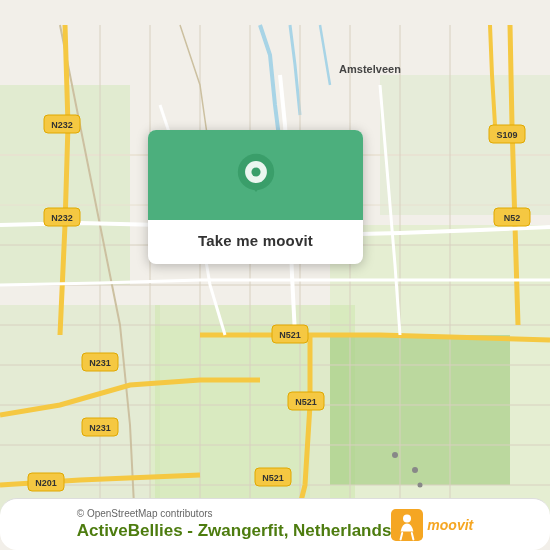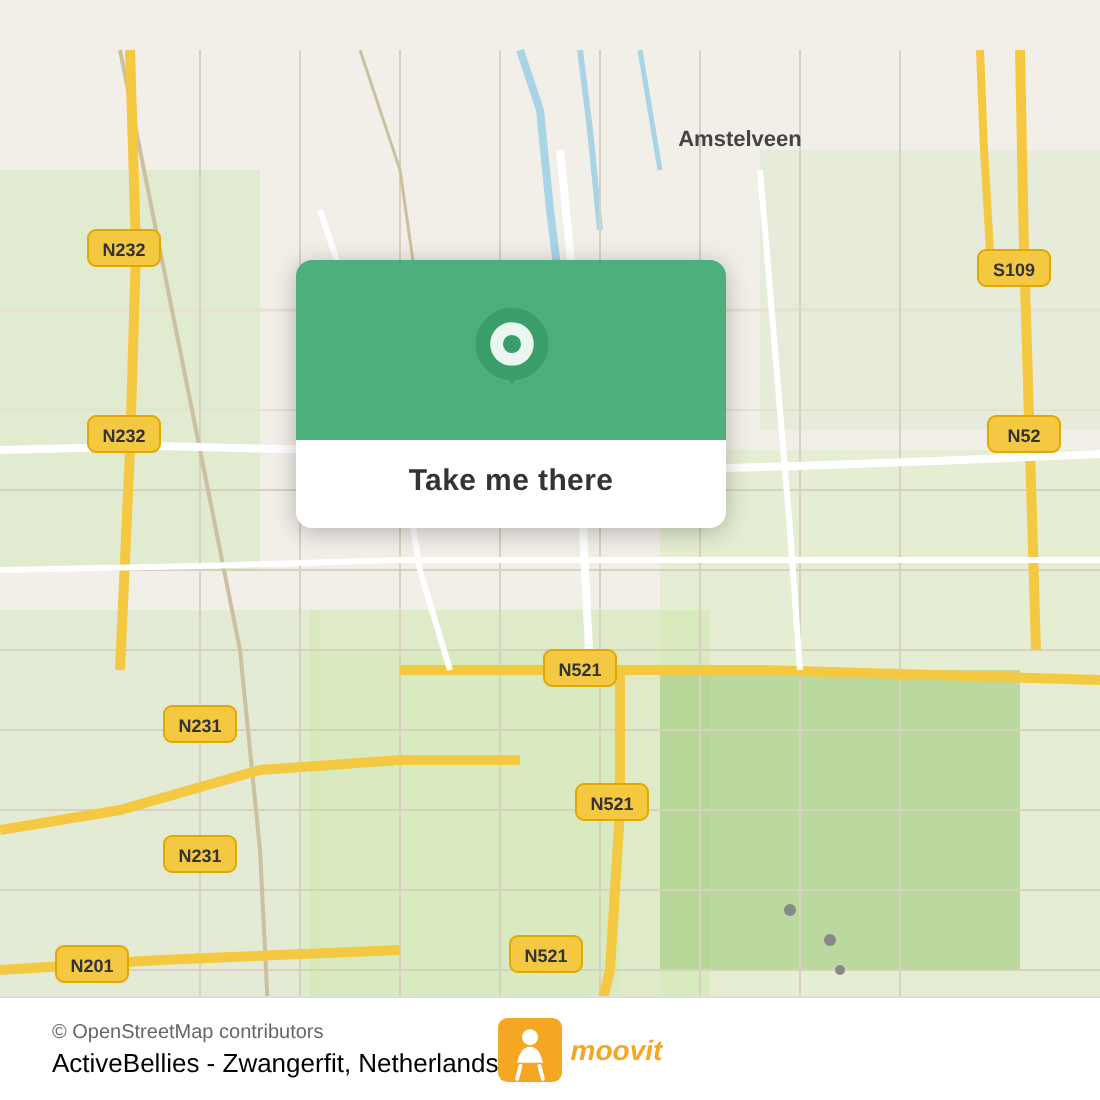--- a/index.html
+++ b/index.html
@@ -42,38 +42,39 @@
     #bottom-bar {
       position: absolute;
       bottom: 0;
       left: 0;
       width: 100%;
       height: 52px;
       background: white;
       border-top: 1px solid #ddd;
       display: flex;
       align-items: center;
-      justify-content: flex-start;
+      justify-content: center;
       padding: 0 26px;
+      border-radius: 17px;
     }
 
     #bottom-left {
       display: flex;
       flex-direction: column;
     }
 
     #copyright-text {
       font-size: 10px;
       color: #666;
     }
 
     #location-title {
-      font-size: 13px;
-      font-weight: 400;
-      color: #000000;
+      font-size: 17px;
+      font-weight: 700;
+      color: #4d7c0f;
       margin-top: 2px;
     }
 
     #moovit-logo {
       display: flex;
       align-items: center;
       gap: 4px;
     }
 
     #moovit-icon {
@@ -234,21 +235,21 @@
     <div id="cta-green-top">
 
       <svg id="pin-icon" viewBox="0 0 50 55" width="50" height="55">
         <circle cx="25" cy="22" r="20" fill="#3a9e6a"></circle>
         <circle cx="25" cy="22" r="12" fill="white" opacity="0.9"></circle>
         <circle cx="25" cy="22" r="5" fill="#3a9e6a"></circle>
         <polygon points="25,44 17,34 33,34" fill="#3a9e6a"></polygon>
       </svg>
     </div>
     <div id="cta-button-area">
-      <button id="take-me-there-btn">Take me there</button>
+      <button id="take-me-there-btn">Take me moovit</button>
     </div>
   </div>
 
   <div id="bottom-bar">
     <div id="bottom-left">
       <span id="copyright-text">© OpenStreetMap contributors</span>
       <span id="location-title">ActiveBellies - Zwangerfit, Netherlands</span>
     </div>
     <div id="moovit-logo">
 

